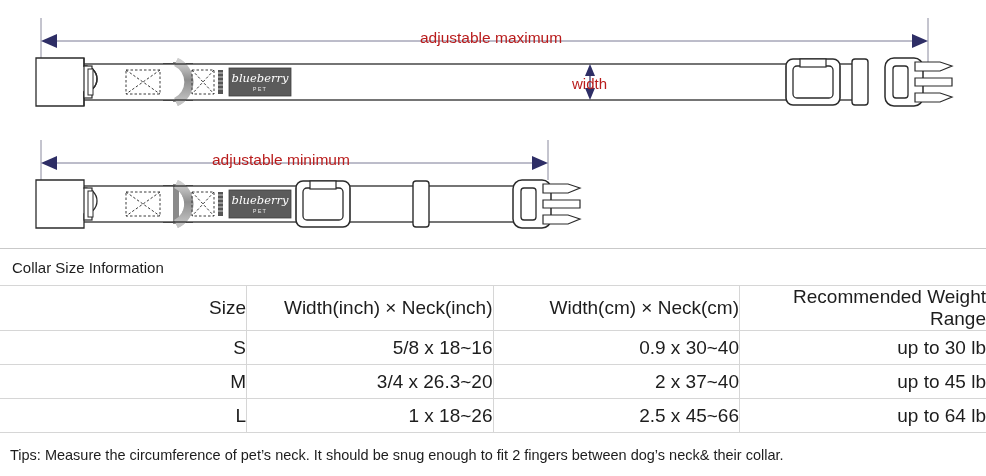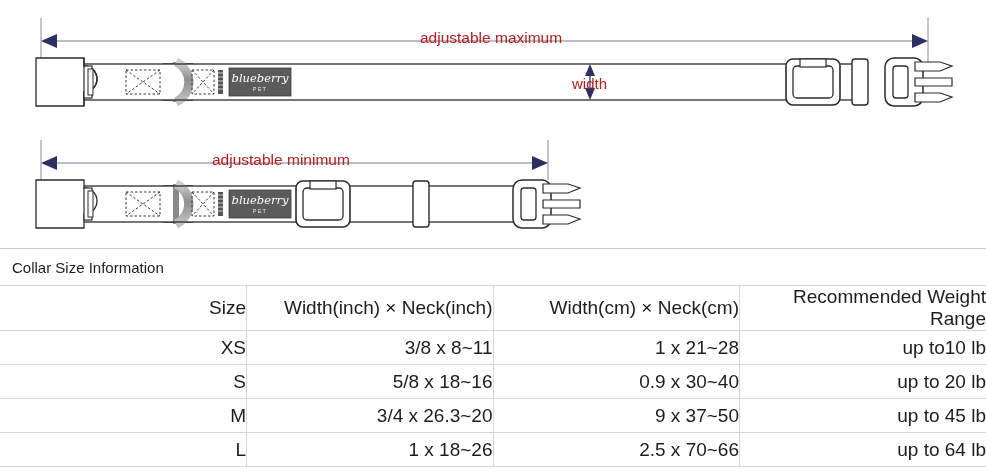--- a/index.html
+++ b/index.html
@@ -186,41 +186,35 @@
         <tr>
           <td class="title" colspan="4">Collar Size Information</td>
         </tr>
         <tr class="head">
           <td class="c0" style="width:90px">Size</td>
           <td style="width:299px">Width(inch)  ×  Neck(inch)</td>
           <td style="width:296px">Width(cm)  ×  Neck(cm)</td>
           <td class="c3" style="width:301px">Recommended Weight Range</td>
         </tr>
         <tr>
-          <td class="c0">XS</td>
-          <td>3/8 x 8~11</td>
-          <td>1 x 21~28</td>
-          <td class="c3">up to10 lb</td>
-        </tr>
-        <tr>
           <td class="c0">S</td>
           <td>5/8 x 18~16</td>
           <td>0.9 x 30~40</td>
-          <td class="c3">up to 20 lb</td>
+          <td class="c3">up to 30 lb</td>
         </tr>
         <tr>
           <td class="c0">M</td>
           <td>3/4 x 26.3~20</td>
-          <td>9 x 37~50</td>
+          <td>2 x 37~40</td>
           <td class="c3">up to 45 lb</td>
         </tr>
         <tr>
           <td class="c0">L</td>
           <td>1 x 18~26</td>
-          <td>2.5 x 70~66</td>
+          <td>2.5 x 45~66</td>
           <td class="c3">up to 64 lb</td>
         </tr>
         <tr>
           <td class="tips" colspan="4">Tips: Measure the circumference of pet’s neck. It should be snug enough to fit 2 fingers between dog’s neck&amp; their collar.</td>
         </tr>
       </tbody>
     </table>
   </div>
 
 </div>

